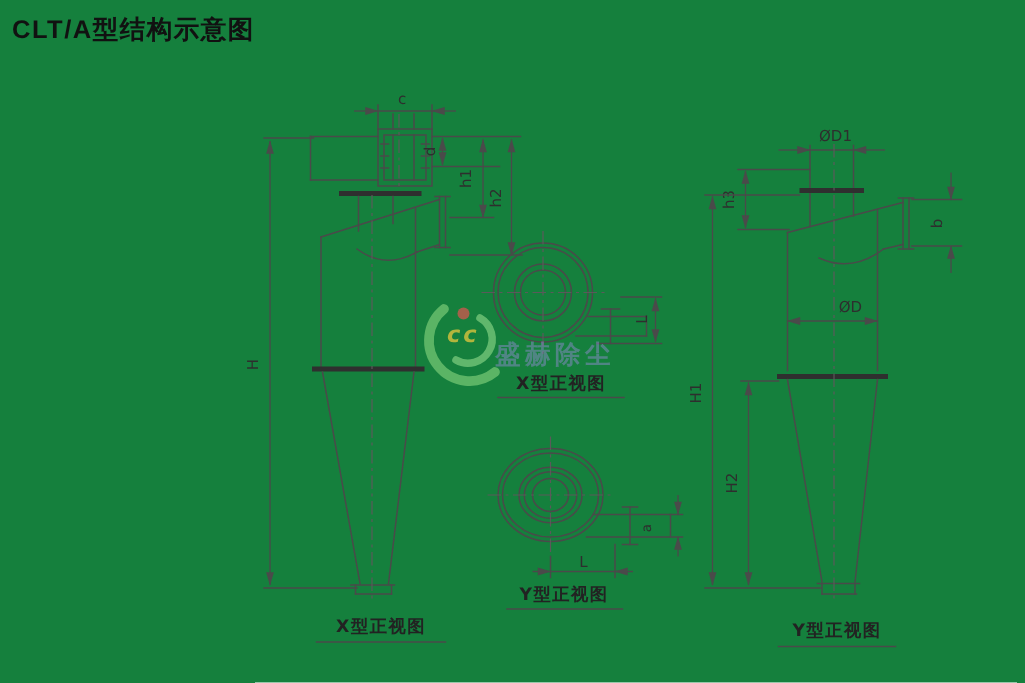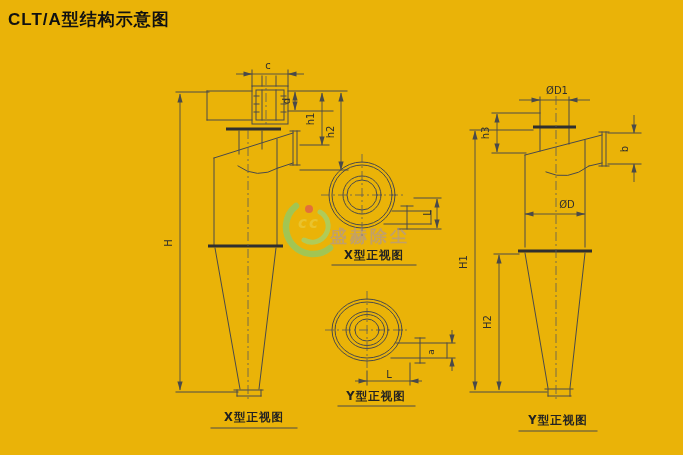--- a/index.html
+++ b/index.html
@@ -1,17 +1,17 @@
 <!DOCTYPE html>
 <html><head>
 <meta charset="utf-8">
 <style>
   html,body{margin:0;padding:0;background:#fff;}
   .page{
-    position:relative;width:683px;height:455px;background:#eab308;overflow:hidden;
+    position:relative;width:683px;height:455px;background:#15803d;overflow:hidden;
     font-family:"Liberation Sans", sans-serif;
   }
   .page-title{
     position:absolute;left:8px;top:8px;margin:0;
     font-size:17px;font-weight:bold;color:#111;letter-spacing:1px;
     font-family:"Liberation Sans", sans-serif;
   }
   svg{position:absolute;left:0;top:0;}
   .ln{stroke:#4a4a4a;stroke-width:1;fill:none;stroke-linecap:square;}
   .thk{stroke:#2f2f2f;stroke-width:3.2;fill:none;}

